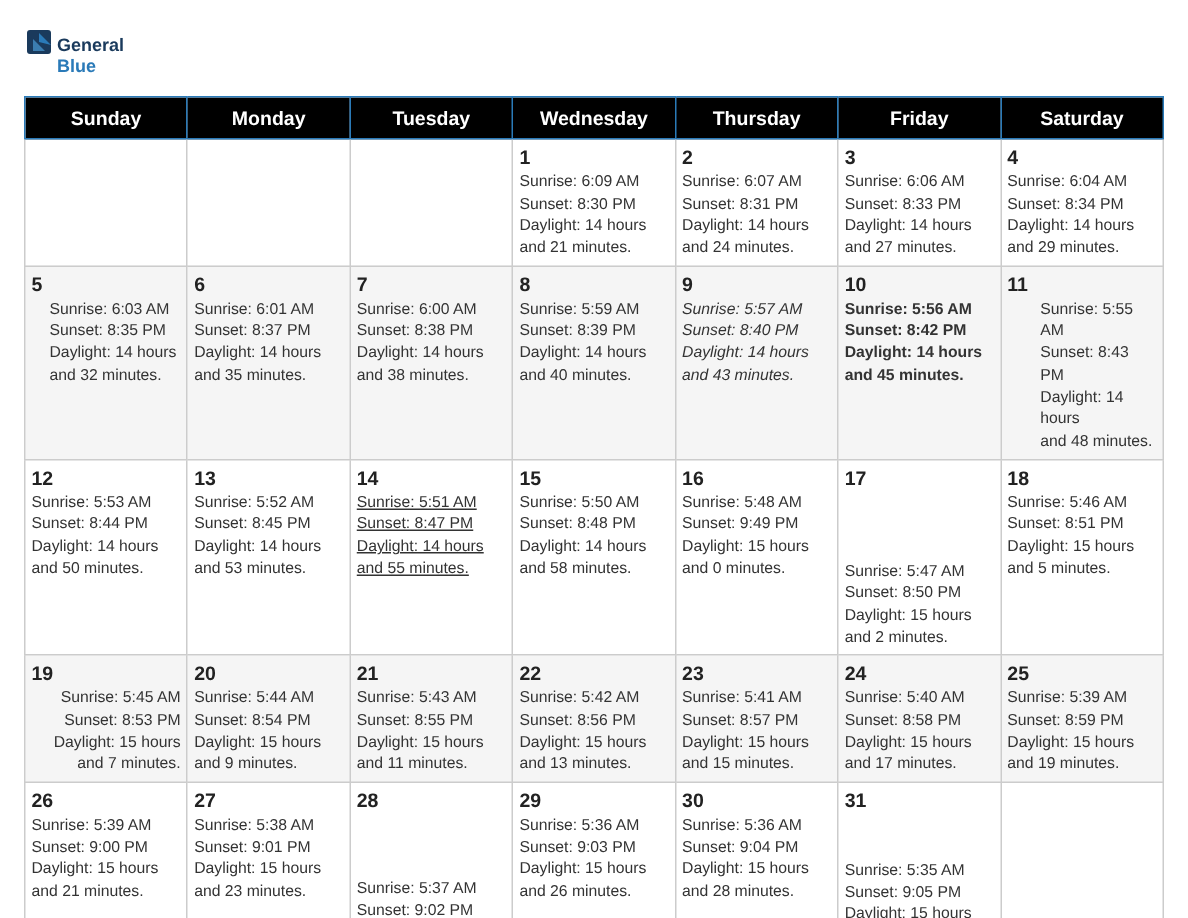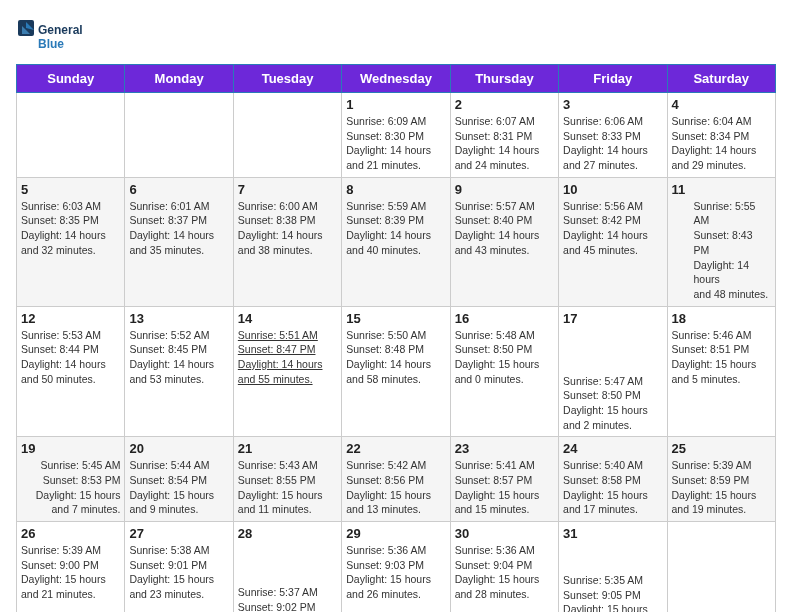--- a/index.html
+++ b/index.html
@@ -32,21 +32,21 @@
     .location-title {
       font-size: 16px;
       color: #444;
     }
     table {
       width: 100%;
       border-collapse: collapse;
       font-size: 11px;
     }
     thead th {
-      background: #6d28d9;
+      background: #000000;
       color: #fff;
       padding: 6px 4px;
       font-size: 13px;
       font-weight: bold;
       border: 1px solid #2a7ab8;
     }
     tbody td {
       border: 1px solid #ccc;
       vertical-align: top;
       padding: 4px;
@@ -133,21 +133,21 @@
           <span class="day-num">4</span>
           <div class="day-info" style="white-space: pre-line;">Sunrise: 6:04 AM
 Sunset: 8:34 PM
 Daylight: 14 hours
 and 29 minutes.</div>
         </td>
       </tr>
       <tr>
         <td>
           <span class="day-num">5</span>
-          <div class="day-info" style="white-space: pre-line;">Sunrise: 6:03 AM
+          <div class="day-info" style="white-space: pre-line; margin-left: 12px;">Sunrise: 6:03 AM
 Sunset: 8:35 PM
 Daylight: 14 hours
 and 32 minutes.</div>
         </td>
         <td>
           <span class="day-num">6</span>
           <div class="day-info" style="white-space: pre-line;">Sunrise: 6:01 AM
 Sunset: 8:37 PM
 Daylight: 14 hours
 and 35 minutes.</div>
@@ -161,28 +161,28 @@
         </td>
         <td>
           <span class="day-num">8</span>
           <div class="day-info" style="white-space: pre-line;">Sunrise: 5:59 AM
 Sunset: 8:39 PM
 Daylight: 14 hours
 and 40 minutes.</div>
         </td>
         <td>
           <span class="day-num">9</span>
-          <div class="day-info" style="white-space: pre-line;">Sunrise: 5:57 AM
+          <div class="day-info" style="white-space: pre-line; font-style: italic;">Sunrise: 5:57 AM
 Sunset: 8:40 PM
 Daylight: 14 hours
 and 43 minutes.</div>
         </td>
         <td>
           <span class="day-num">10</span>
-          <div class="day-info" style="white-space: pre-line;">Sunrise: 5:56 AM
+          <div class="day-info" style="white-space: pre-line; font-weight: bold;">Sunrise: 5:56 AM
 Sunset: 8:42 PM
 Daylight: 14 hours
 and 45 minutes.</div>
         </td>
         <td>
           <span class="day-num">11</span>
           <div class="day-info" style="white-space: pre-line; margin-left: 22px;">Sunrise: 5:55 AM
 Sunset: 8:43 PM
 Daylight: 14 hours
 and 48 minutes.</div>
@@ -213,21 +213,21 @@
         <td>
           <span class="day-num">15</span>
           <div class="day-info" style="white-space: pre-line;">Sunrise: 5:50 AM
 Sunset: 8:48 PM
 Daylight: 14 hours
 and 58 minutes.</div>
         </td>
         <td>
           <span class="day-num">16</span>
           <div class="day-info" style="white-space: pre-line;">Sunrise: 5:48 AM
-Sunset: 8:50 PM
+Sunset: 9:49 PM
 Daylight: 15 hours
 and 0 minutes.</div>
         </td>
         <td>
           <span class="day-num">17</span>
           <div class="day-info" style="white-space: pre-line; margin-top: 48px;">Sunrise: 5:47 AM
 Sunset: 8:50 PM
 Daylight: 15 hours
 and 2 minutes.</div>
         </td>

